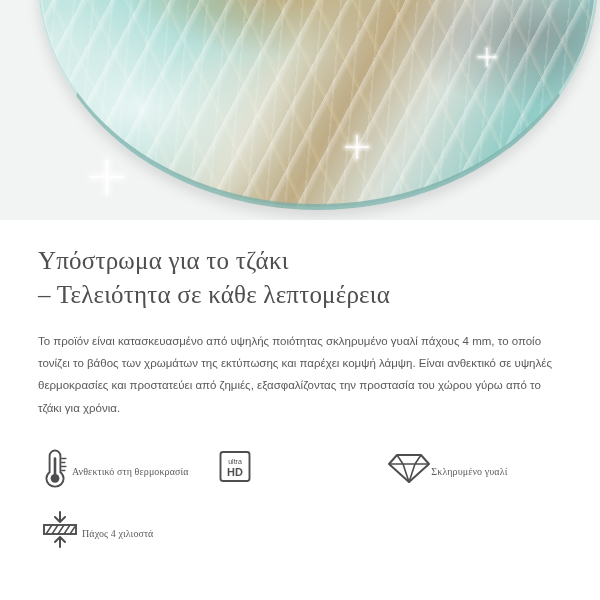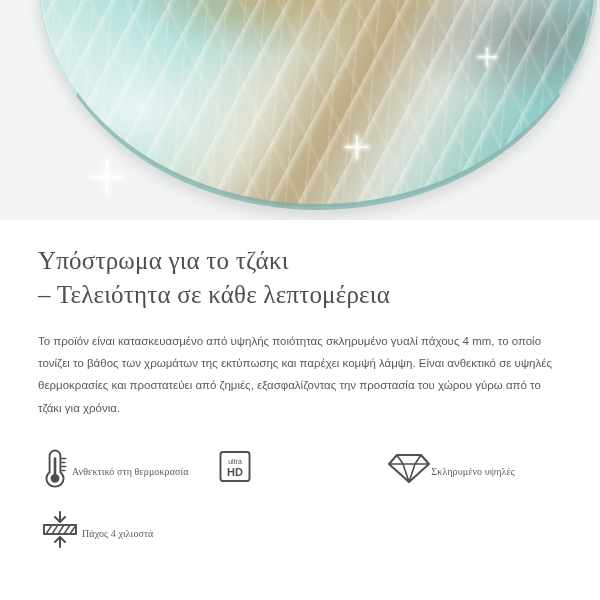--- a/index.html
+++ b/index.html
@@ -209,21 +209,21 @@
       </div>
 
 
       <div class="feature">
         <div class="feature-icon">
           <svg width="44" height="38" viewBox="0 0 44 38">
             <path d="M10 6h24l8 9-20 18L2 15l8-9z" fill="none" stroke="#4d4e50" stroke-width="2" stroke-linejoin="round"></path>
             <path d="M2 15h40M10 6l6 9-6 0M34 6l-6 9 6 0M16 15l6 18 6-18z" fill="none" stroke="#4d4e50" stroke-width="1.6" stroke-linejoin="round"></path>
           </svg>
         </div>
-        <div class="feature-label">Σκληρυμένο υψηλές</div>
+        <div class="feature-label">Σκληρυμένο γυαλί</div>
       </div>
 
 
       <div class="feature">
         <div class="feature-icon">
           <svg width="44" height="42" viewBox="0 0 44 42">
             <path d="M22 3v9" stroke="#4d4e50" stroke-width="2" stroke-linecap="round"></path>
             <path d="M17 8l5 5 5-5" fill="none" stroke="#4d4e50" stroke-width="2" stroke-linecap="round" stroke-linejoin="round"></path>
             <rect x="6" y="16" width="32" height="9" fill="none" stroke="#4d4e50" stroke-width="1.9"></rect>
             <path d="M8 25l6-9M14 25l6-9M20 25l6-9M26 25l6-9M32 25l5-7.5" stroke="#4d4e50" stroke-width="1.5"></path>

